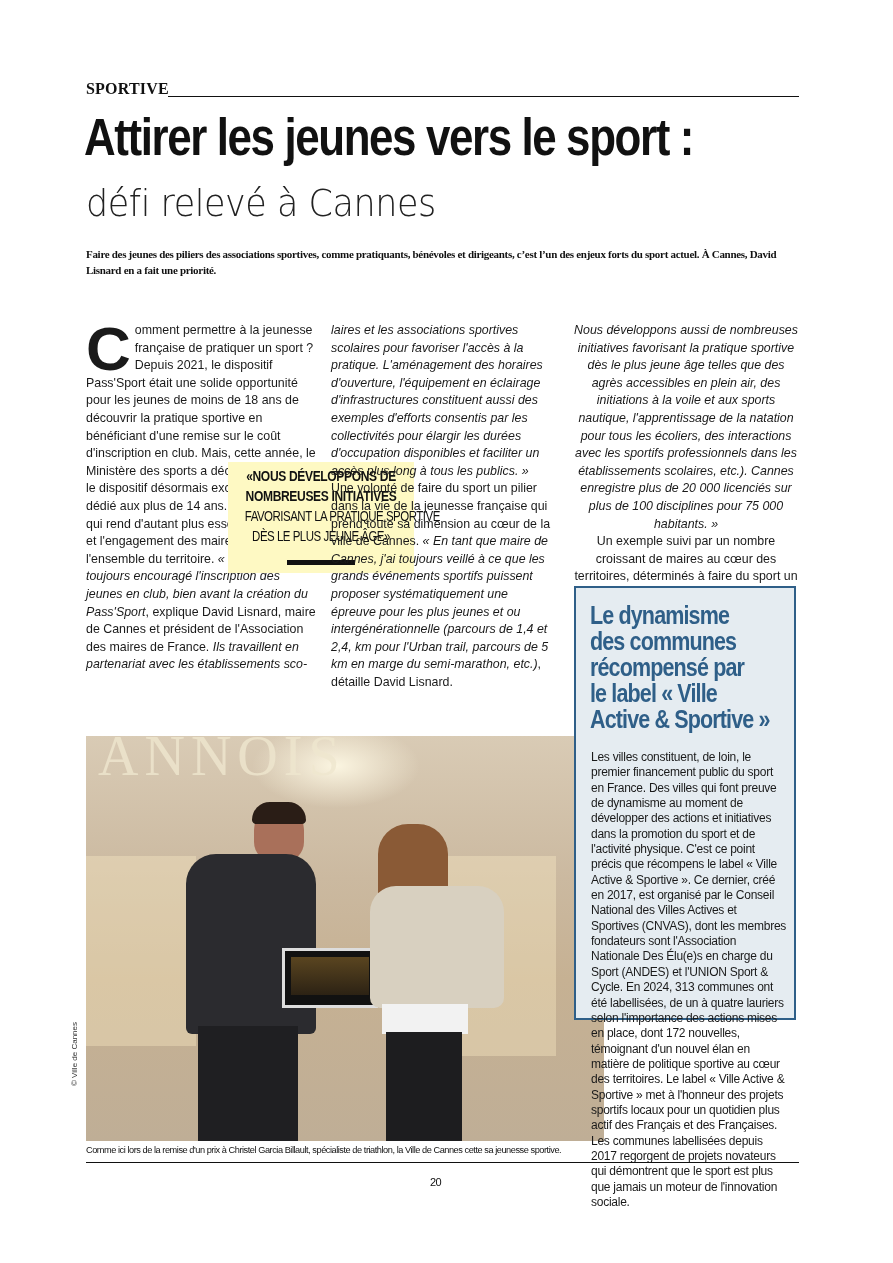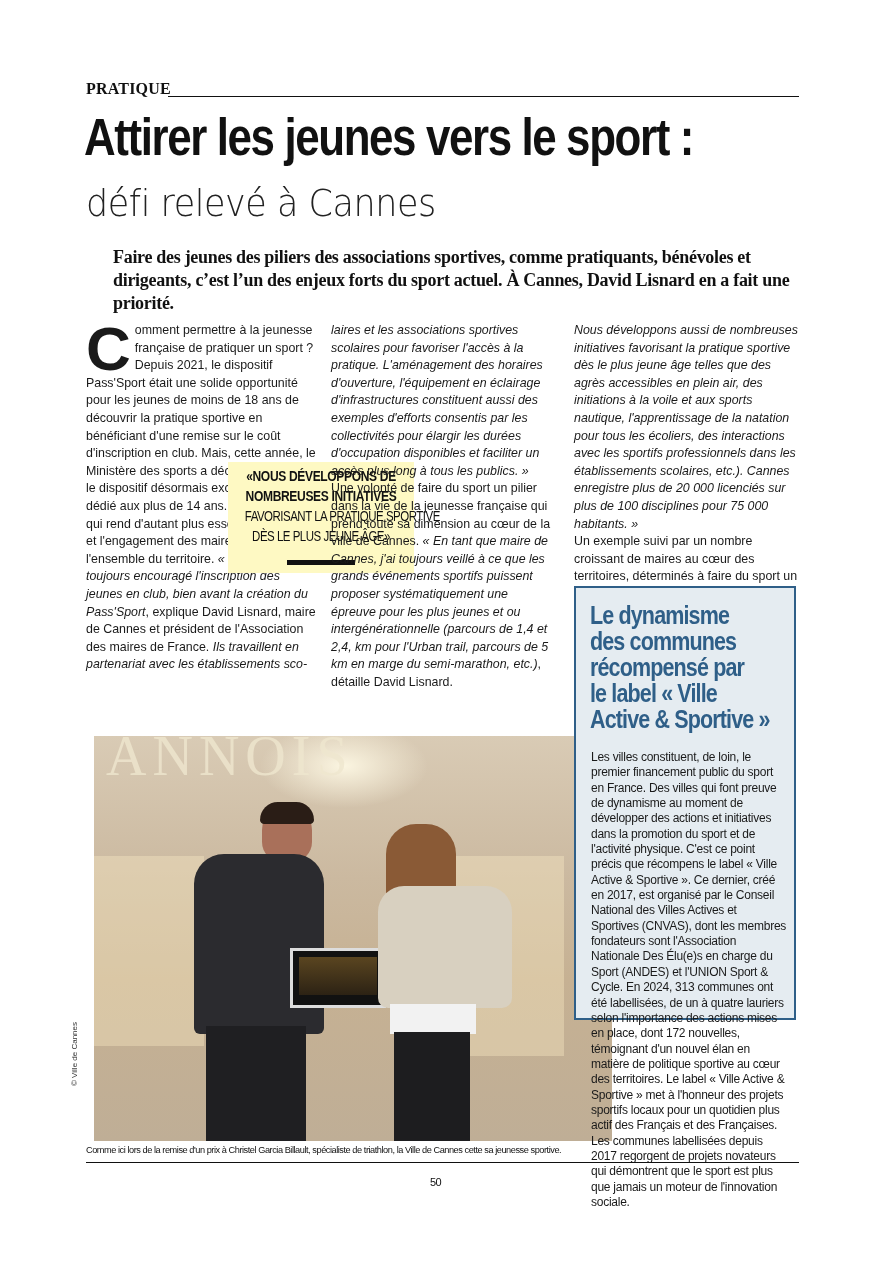--- a/index.html
+++ b/index.html
@@ -2,53 +2,53 @@
 <html><head>
 <meta charset="utf-8">
 <style>
   html, body { margin:0; padding:0; background:#ffffff; }
   body { width:893px; height:1263px; position:relative; overflow:hidden; color:#111; }
   .abs { position:absolute; }
   .kicker { left:86px; top:80px; font-family:"Liberation Serif", serif; font-weight:bold; font-size:16px; letter-spacing:0.2px; }
   .kicker-rule { left:168px; top:96px; width:631px; height:1px; background:#111; }
   .title { left:84px; top:108px; font-family:"Liberation Sans", sans-serif; font-weight:bold; font-size:51px; line-height:60px; letter-spacing:-1.6px; transform:scaleX(0.86); transform-origin:left top; white-space:nowrap; }
   .subtitle { left:86px; top:180px; font-family:"DejaVu Sans", sans-serif; font-weight:200; font-size:38px; line-height:46px; letter-spacing:-0.5px; transform:scaleX(0.92); transform-origin:left top; white-space:nowrap; color:#222; }
-  .chapo { left:86px; top:246px; width:712px; font-family:"Liberation Serif", serif; font-weight:bold; font-size:18px; line-height:23px; letter-spacing:-0.3px;margin-left:27px; }
+  .chapo { left:86px; top:246px; width:712px; font-family:"Liberation Serif", serif; font-weight:bold; font-size:11px; line-height:16px; letter-spacing:-0.3px; }
   .col { font-family:"Liberation Sans", sans-serif; font-size:12.4px; line-height:17.6px; color:#1a1a1a; }
   .col p { margin:0; }
   .col i { }
   .c1 { left:86px; top:322px; width:230px; }
   .dropcap { float:left; font-family:"Liberation Sans", sans-serif; font-weight:bold; font-size:62px; line-height:50px; margin:2px 4px 0 0; }
   .c2 { left:331px; top:322px; width:224px; }
-  .c3 { left:574px; top:322px; width:224px; }
+  .c3 { left:574px; top:322px; width:224px;text-align:center; }
   .pullquote { left:228px; top:462px; width:186px; text-align:center; font-family:"Liberation Sans", sans-serif; }
   .pq-bold { font-weight:bold; font-size:14px; line-height:20px; letter-spacing:-0.4px; transform:scaleX(0.86); }
   .pq-light { font-size:14px; line-height:20px; letter-spacing:-0.6px; transform:scaleX(0.82); }
   .pq-line { display:block; white-space:nowrap; }
   .pq-bar { width:68px; height:5px; background:#111; margin:14px auto 0 auto; }
   .photo { left:86px; top:736px; width:518px; height:405px; overflow:hidden;
     background:
       radial-gradient(ellipse 120px 60px at 250px 30px, rgba(255,250,230,0.9), rgba(255,250,230,0) 70%),
-      linear-gradient(180deg, #d9cbb5 0%, #cbb9a0 35%, #c6b193 60%, #bfae96 100%); margin-left: 8px; }
+      linear-gradient(180deg, #d9cbb5 0%, #cbb9a0 35%, #c6b193 60%, #bfae96 100%); }
   .photo-banner { left:0; top:0; width:470px; height:40px; font-family:"Liberation Serif", serif; font-size:56px; line-height:40px; color:#efe7cf; letter-spacing:6px; opacity:0.8; text-align:left; padding-left:12px; white-space:nowrap; }
   .building { background:rgba(255,240,200,0.35); }
   .credit { left:70px; top:1086px; font-family:"Liberation Sans", sans-serif; font-size:8px; color:#333; transform:rotate(-90deg); transform-origin:left top; white-space:nowrap; }
   .caption { left:86px; top:1145px; width:470px; font-family:"Liberation Sans", sans-serif; font-size:9.2px; letter-spacing:-0.45px; white-space:nowrap; color:#111; }
   .sidebar { left:574px; top:586px; width:222px; height:434px; background:#e5ecf1; border:2px solid #2f5f88; box-sizing:border-box; }
   .sb-title { position:absolute; left:14px; top:14px; width:200px; font-family:"Liberation Sans", sans-serif; font-weight:bold; font-size:25px; line-height:26px; color:#2f5f88; letter-spacing:-1px; transform:scaleX(0.86); transform-origin:left top; white-space:nowrap; }
   .sb-title span { display:block; }
   .sb-body { position:absolute; left:15px; top:162px; width:196px; font-family:"Liberation Sans", sans-serif; font-size:12px; line-height:15.35px; color:#1a1a1a; letter-spacing:-0.25px; }
   .footer-rule { left:86px; top:1162px; width:713px; height:1px; background:#111; }
   .page-num { left:430px; top:1176px; font-family:"Liberation Sans", sans-serif; font-size:11px; letter-spacing:-0.5px; }
   .endmark { display:inline-block; width:9px; height:9px; background:#111; margin-left:3px; vertical-align:-1px; }
 </style>
 </head>
 <body>
 
-<div class="abs kicker">PRATIQUE</div>
+<div class="abs kicker">SPORTIVE</div>
 <div class="abs kicker-rule"></div>
 
 <h1 class="abs title" style="margin:0;">Attirer les jeunes vers le sport :</h1>
 <div class="abs subtitle">défi relevé à Cannes</div>
 
 <div class="abs chapo">Faire des jeunes des piliers des associations sportives, comme pratiquants, bénévoles et dirigeants, c’est l’un des enjeux forts du sport actuel. À Cannes, David Lisnard en a fait une priorité.</div>
 
 <div class="abs col c1">
   <span class="dropcap">C</span>
   <p>
@@ -110,13 +110,13 @@
     <span>Le dynamisme</span>
     <span>des communes</span>
     <span>récompensé par</span>
     <span>le label « Ville</span>
     <span>Active &amp; Sportive »</span>
   </div>
   <div class="sb-body">Les villes constituent, de loin, le premier financement public du sport en France. Des villes qui font preuve de dynamisme au moment de développer des actions et initiatives dans la promotion du sport et de l'activité physique. C'est ce point précis que récompens le label « Ville Active &amp; Sportive ». Ce dernier, créé en 2017, est organisé par le Conseil National des Villes Actives et Sportives (CNVAS), dont les membres fondateurs sont l'Association Nationale Des Élu(e)s en charge du Sport (ANDES) et l'UNION Sport &amp; Cycle. En 2024, 313 communes ont été labellisées, de un à quatre lauriers selon l'importance des actions mises en place, dont 172 nouvelles, témoignant d'un nouvel élan en matière de politique sportive au cœur des territoires. Le label « Ville Active &amp; Sportive » met à l'honneur des projets sportifs locaux pour un quotidien plus actif des Français et des Françaises. Les communes labellisées depuis 2017 regorgent de projets novateurs qui démontrent que le sport est plus que jamais un moteur de l'innovation sociale.</div>
 </div>
 
 <div class="abs footer-rule"></div>
-<div class="abs page-num">50</div>
+<div class="abs page-num">20</div>
 
 </body></html>

